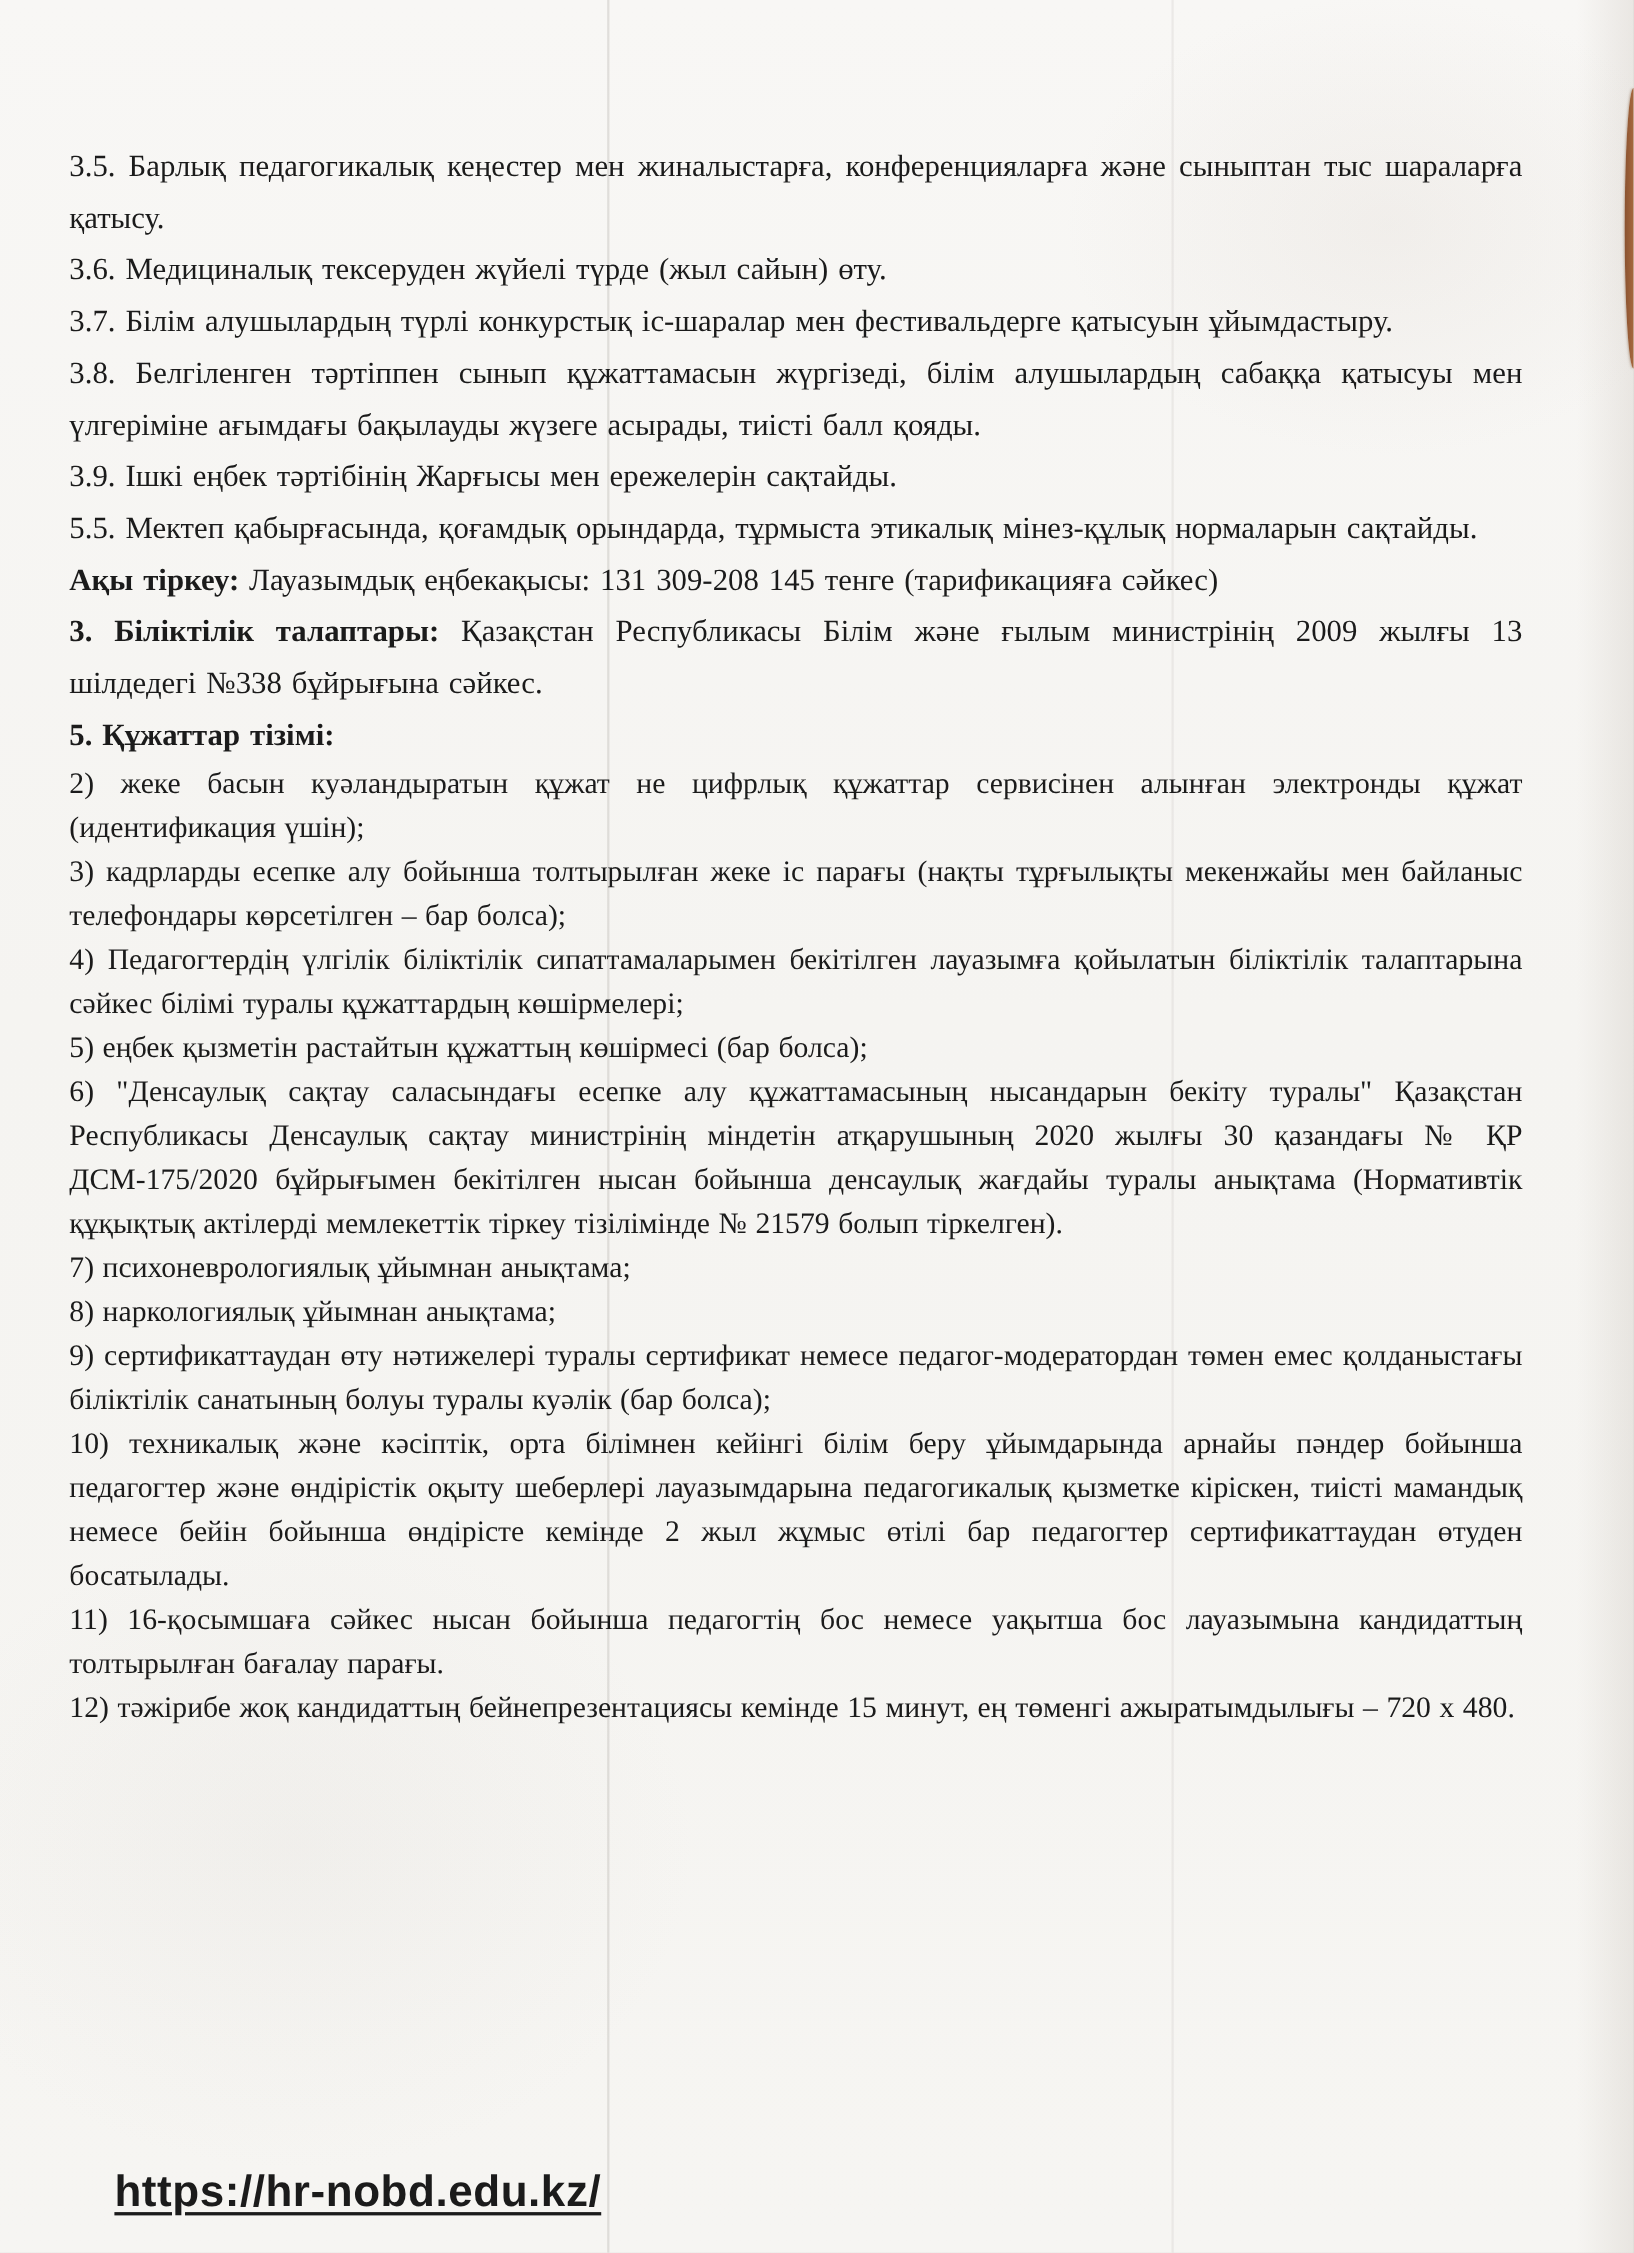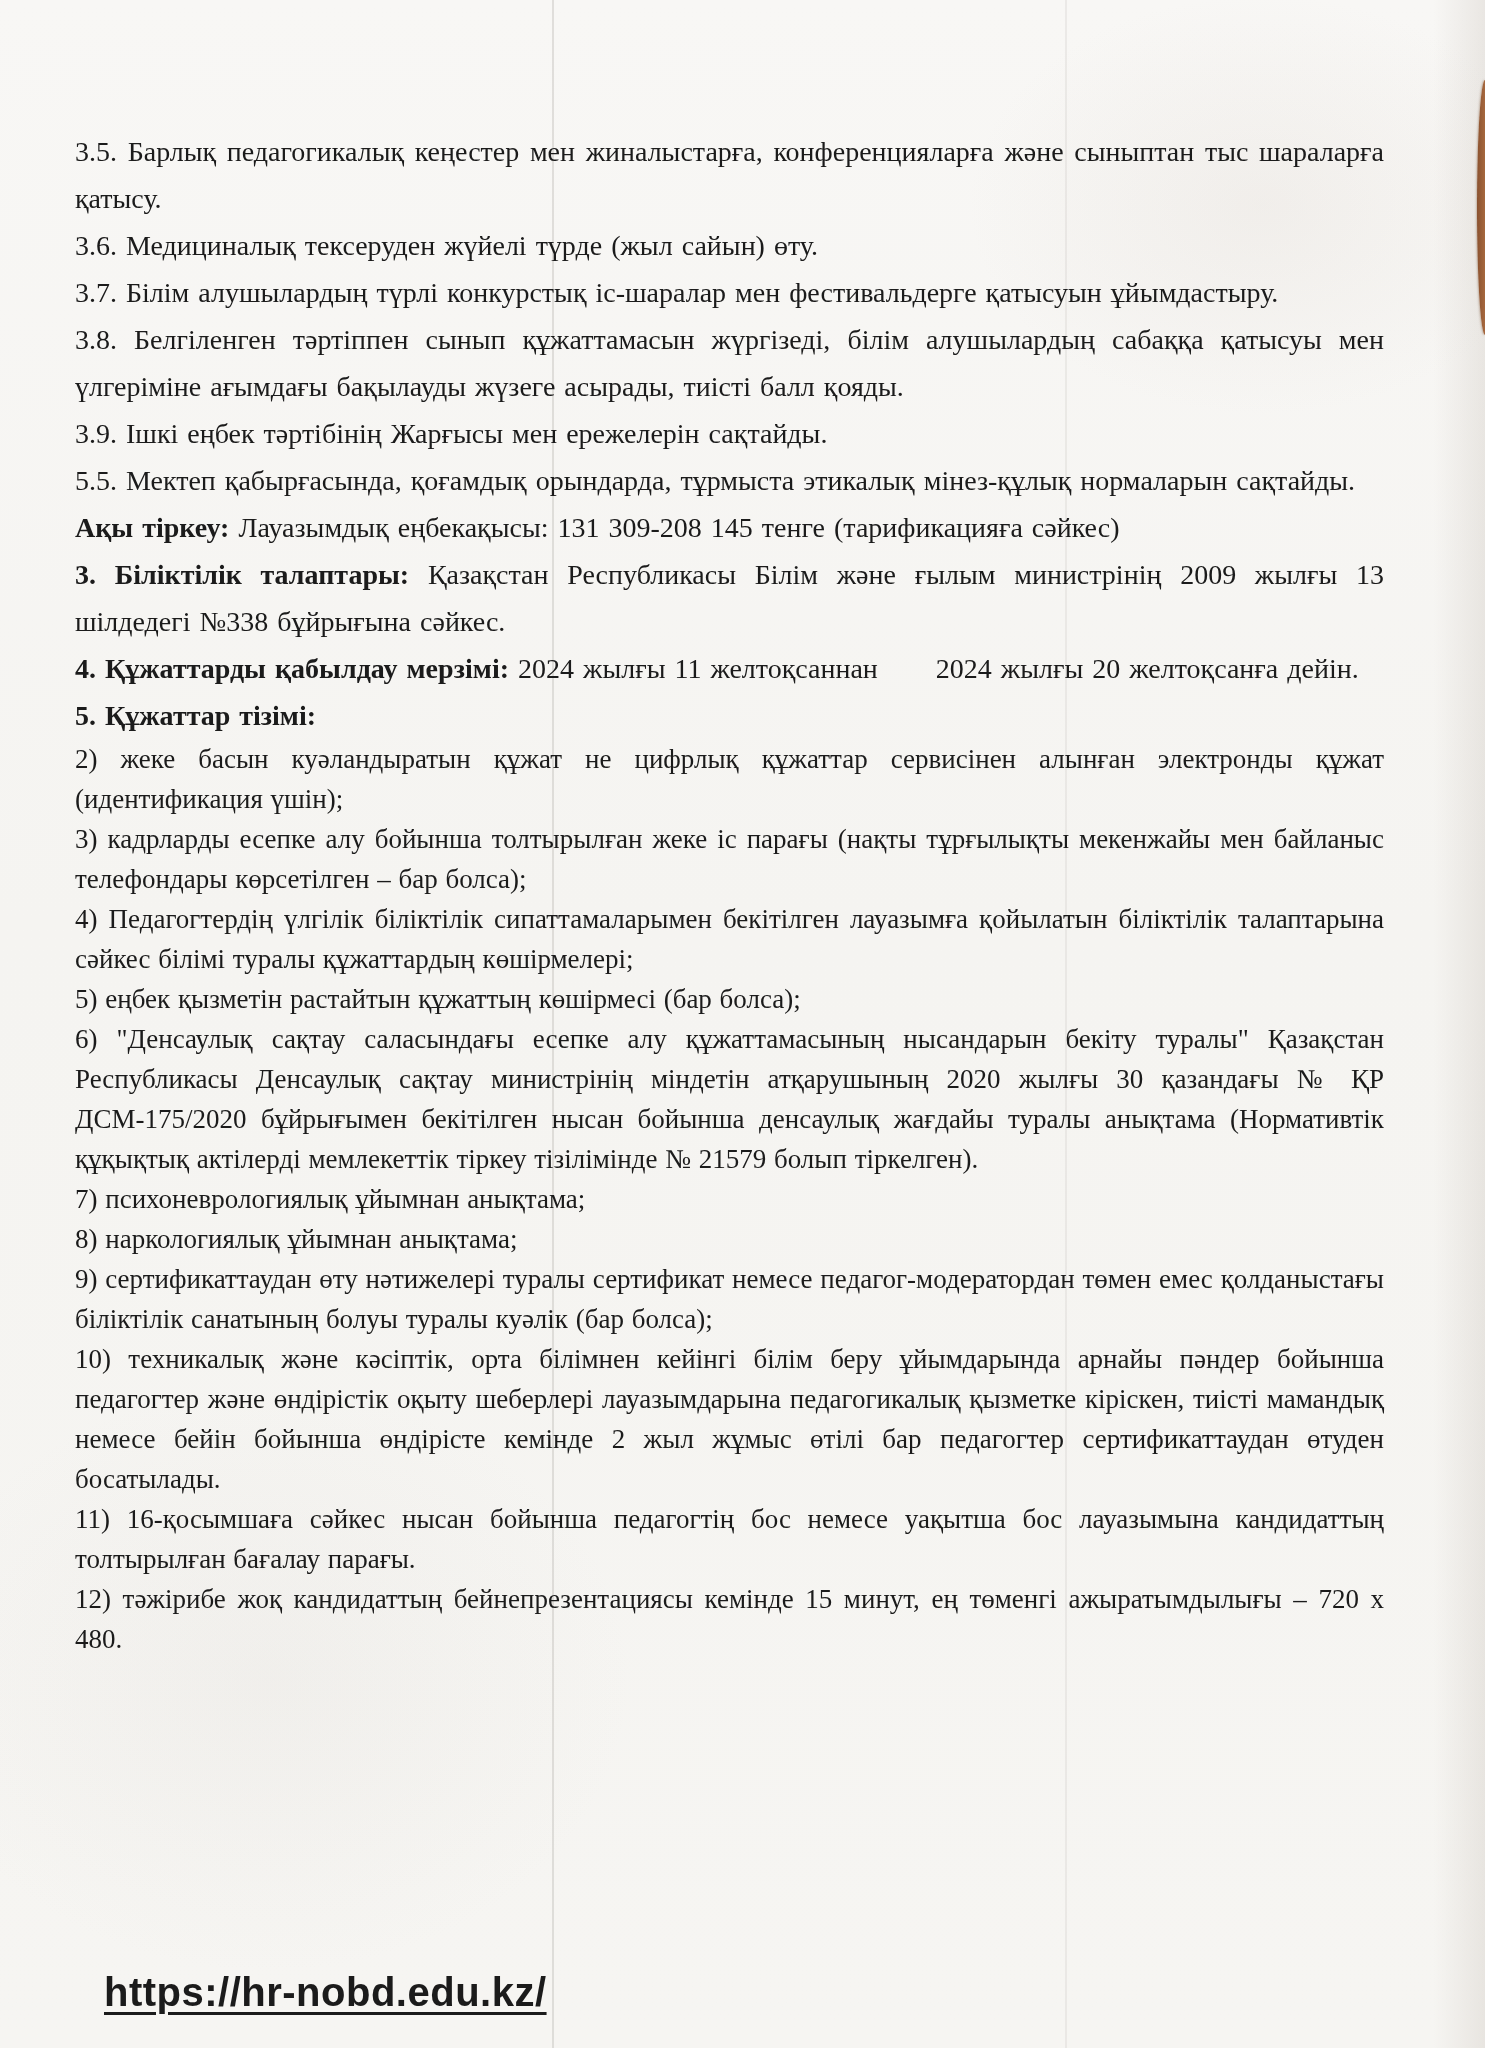--- a/index.html
+++ b/index.html
@@ -42,21 +42,20 @@
     background: linear-gradient(90deg, #8a5230 0%, #a96a3f 55%, #b5764a 100%);
     box-shadow: -1px 0 2px rgba(120,80,50,0.35);
   }
 
   .content {
     position: absolute;
     left: 63px;
     right: 101px;
     top: 128px;
     text-align: justify;
-    margin-left: 12px;
   }
   .content p { margin: 0; }
 
   .sec-a {
     font-size: 28px;
     line-height: 47px;
     word-spacing: 2px;
   }
   .sec-b {
     font-size: 27px;
@@ -99,21 +98,20 @@
       <p>3.6. Медициналық тексеруден жүйелі түрде (жыл сайын) өту.</p>
       <p>3.7. Білім алушылардың түрлі конкурстық іс-шаралар мен фестивальдерге қатысуын ұйымдастыру.</p>
       <p>3.8. Белгіленген тәртіппен сынып құжаттамасын жүргізеді, білім алушылардың сабаққа қатысуы мен үлгеріміне ағымдағы бақылауды жүзеге асырады, тиісті балл қояды.</p>
       <p>3.9. Ішкі еңбек тәртібінің Жарғысы мен ережелерін сақтайды.</p>
       <p>5.5. Мектеп қабырғасында, қоғамдық орындарда, тұрмыста этикалық мінез-құлық нормаларын сақтайды.</p>
 
       <p><span class="lead">Ақы тіркеу:</span> <span>Лауазымдық еңбекақысы: 131 309-208 145 тенге (тарификацияға сәйкес)</span></p>
 
       <p><span class="lead">3. Біліктілік талаптары:</span> <span>Қазақстан Республикасы Білім және ғылым министрінің 2009 жылғы 13 шілдедегі №338 бұйрығына сәйкес.</span></p>
 
-      <p><span class="lead">4. Құжаттарды қабылдау мерзімі:</span> <span>2024 жылғы 11 желтоқсаннан</span><span class="gap"></span><span>2024 жылғы 20 желтоқсанға дейін.</span></p>
 
       <p class="heading">5. Құжаттар тізімі:</p>
     </div>
 
     <div class="sec-b">
       <p>2) жеке басын куәландыратын құжат не цифрлық құжаттар сервисінен алынған электронды құжат (идентификация үшін);</p>
       <p>3) кадрларды есепке алу бойынша толтырылған жеке іс парағы (нақты тұрғылықты мекенжайы мен байланыс телефондары көрсетілген – бар болса);</p>
       <p>4) Педагогтердің үлгілік біліктілік сипаттамаларымен бекітілген лауазымға қойылатын біліктілік талаптарына сәйкес білімі туралы құжаттардың көшірмелері;</p>
       <p>5) еңбек қызметін растайтын құжаттың көшірмесі (бар болса);</p>
       <p>6) "Денсаулық сақтау саласындағы есепке алу құжаттамасының нысандарын бекіту туралы" Қазақстан Республикасы Денсаулық сақтау министрінің міндетін атқарушының 2020 жылғы 30 қазандағы № ҚР ДСМ-175/2020 бұйрығымен бекітілген нысан бойынша денсаулық жағдайы туралы анықтама (Нормативтік құқықтық актілерді мемлекеттік тіркеу тізілімінде № 21579 болып тіркелген).</p>

